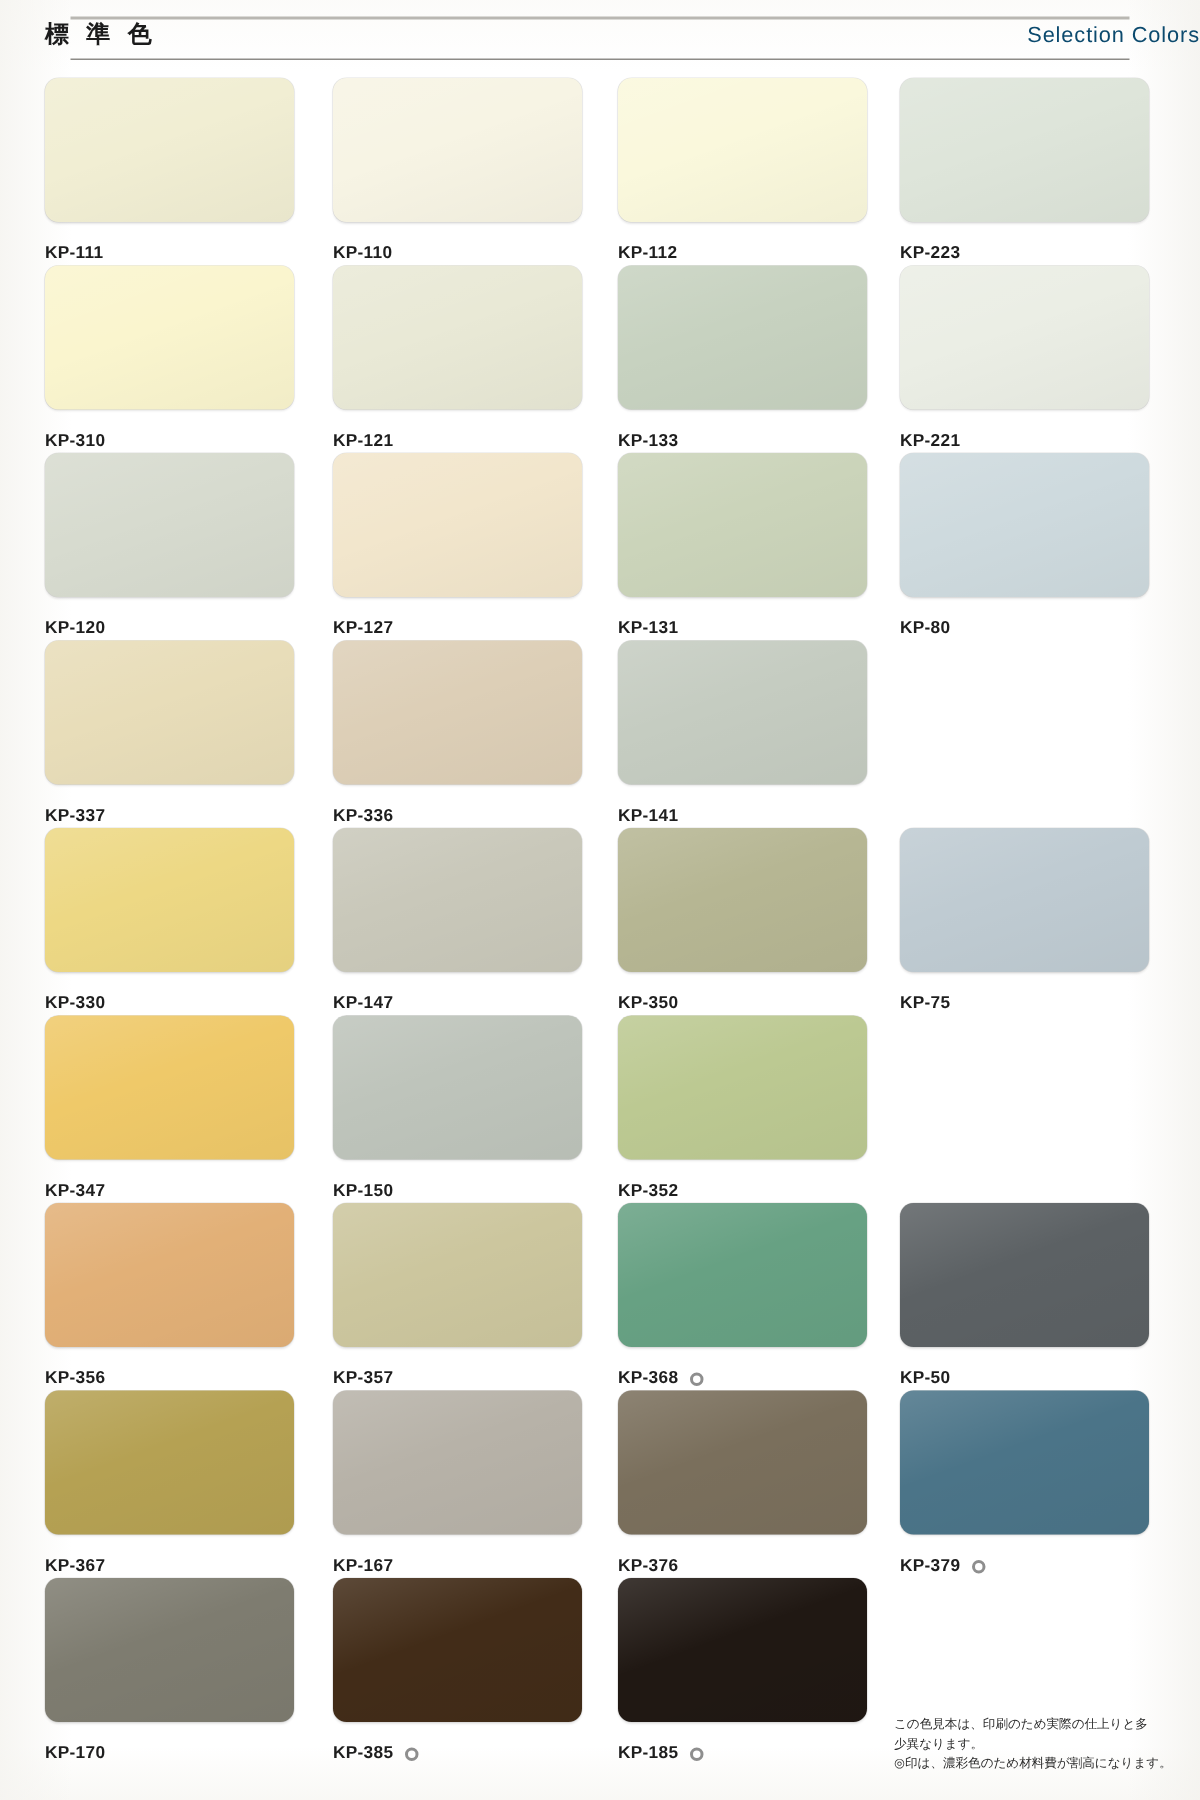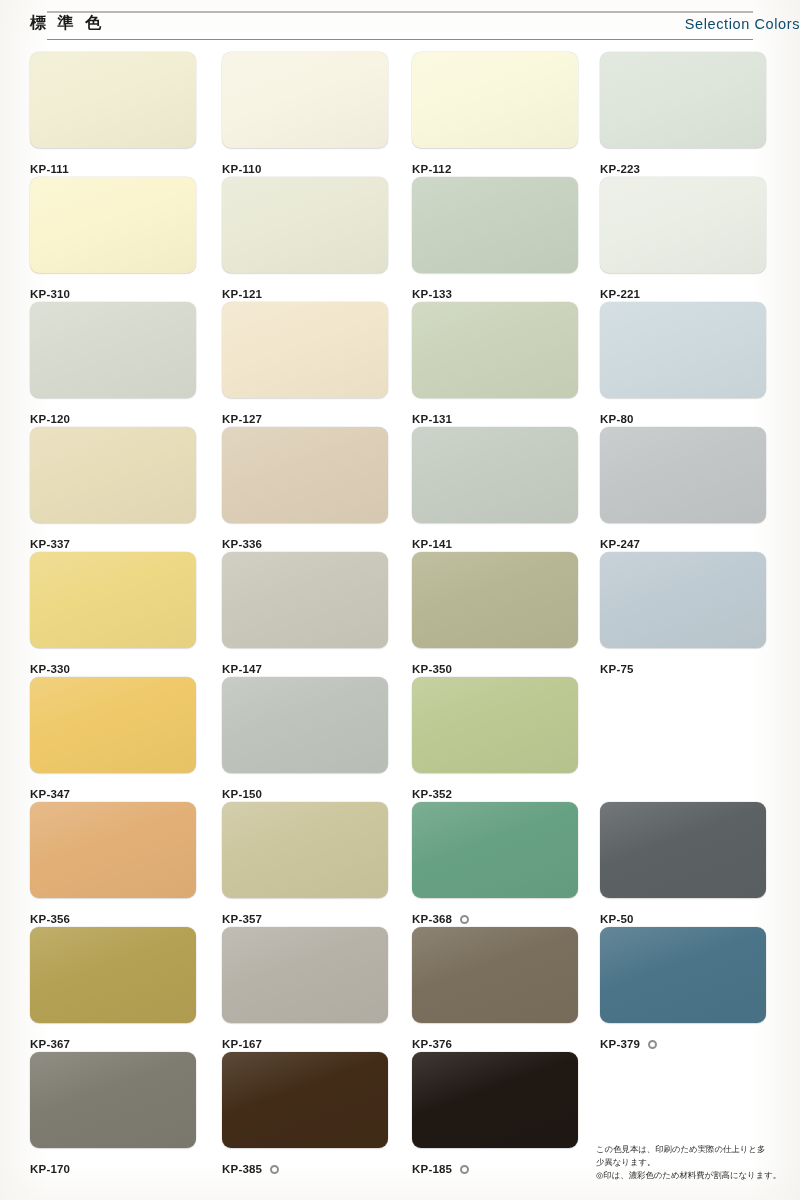--- a/index.html
+++ b/index.html
@@ -201,26 +201,20 @@
           <div class="caption">
             <span>KP-336</span>
           </div>
         </div>
         <div class="cell c2">
           <div class="chip" style="background: rgb(197, 204, 193);"></div>
           <div class="caption">
             <span>KP-141</span>
           </div>
         </div>
-        <div class="cell c3">
-          <div class="chip" style="background: rgb(194, 198, 198);"></div>
-          <div class="caption">
-            <span>KP-247</span>
-          </div>
-        </div>
       </div>
       <div class="row">
         <div class="cell c0">
           <div class="chip" style="background: rgb(237, 216, 132);"></div>
           <div class="caption">
             <span>KP-330</span>
           </div>
         </div>
         <div class="cell c1">
           <div class="chip" style="background: rgb(201, 200, 186);"></div>

